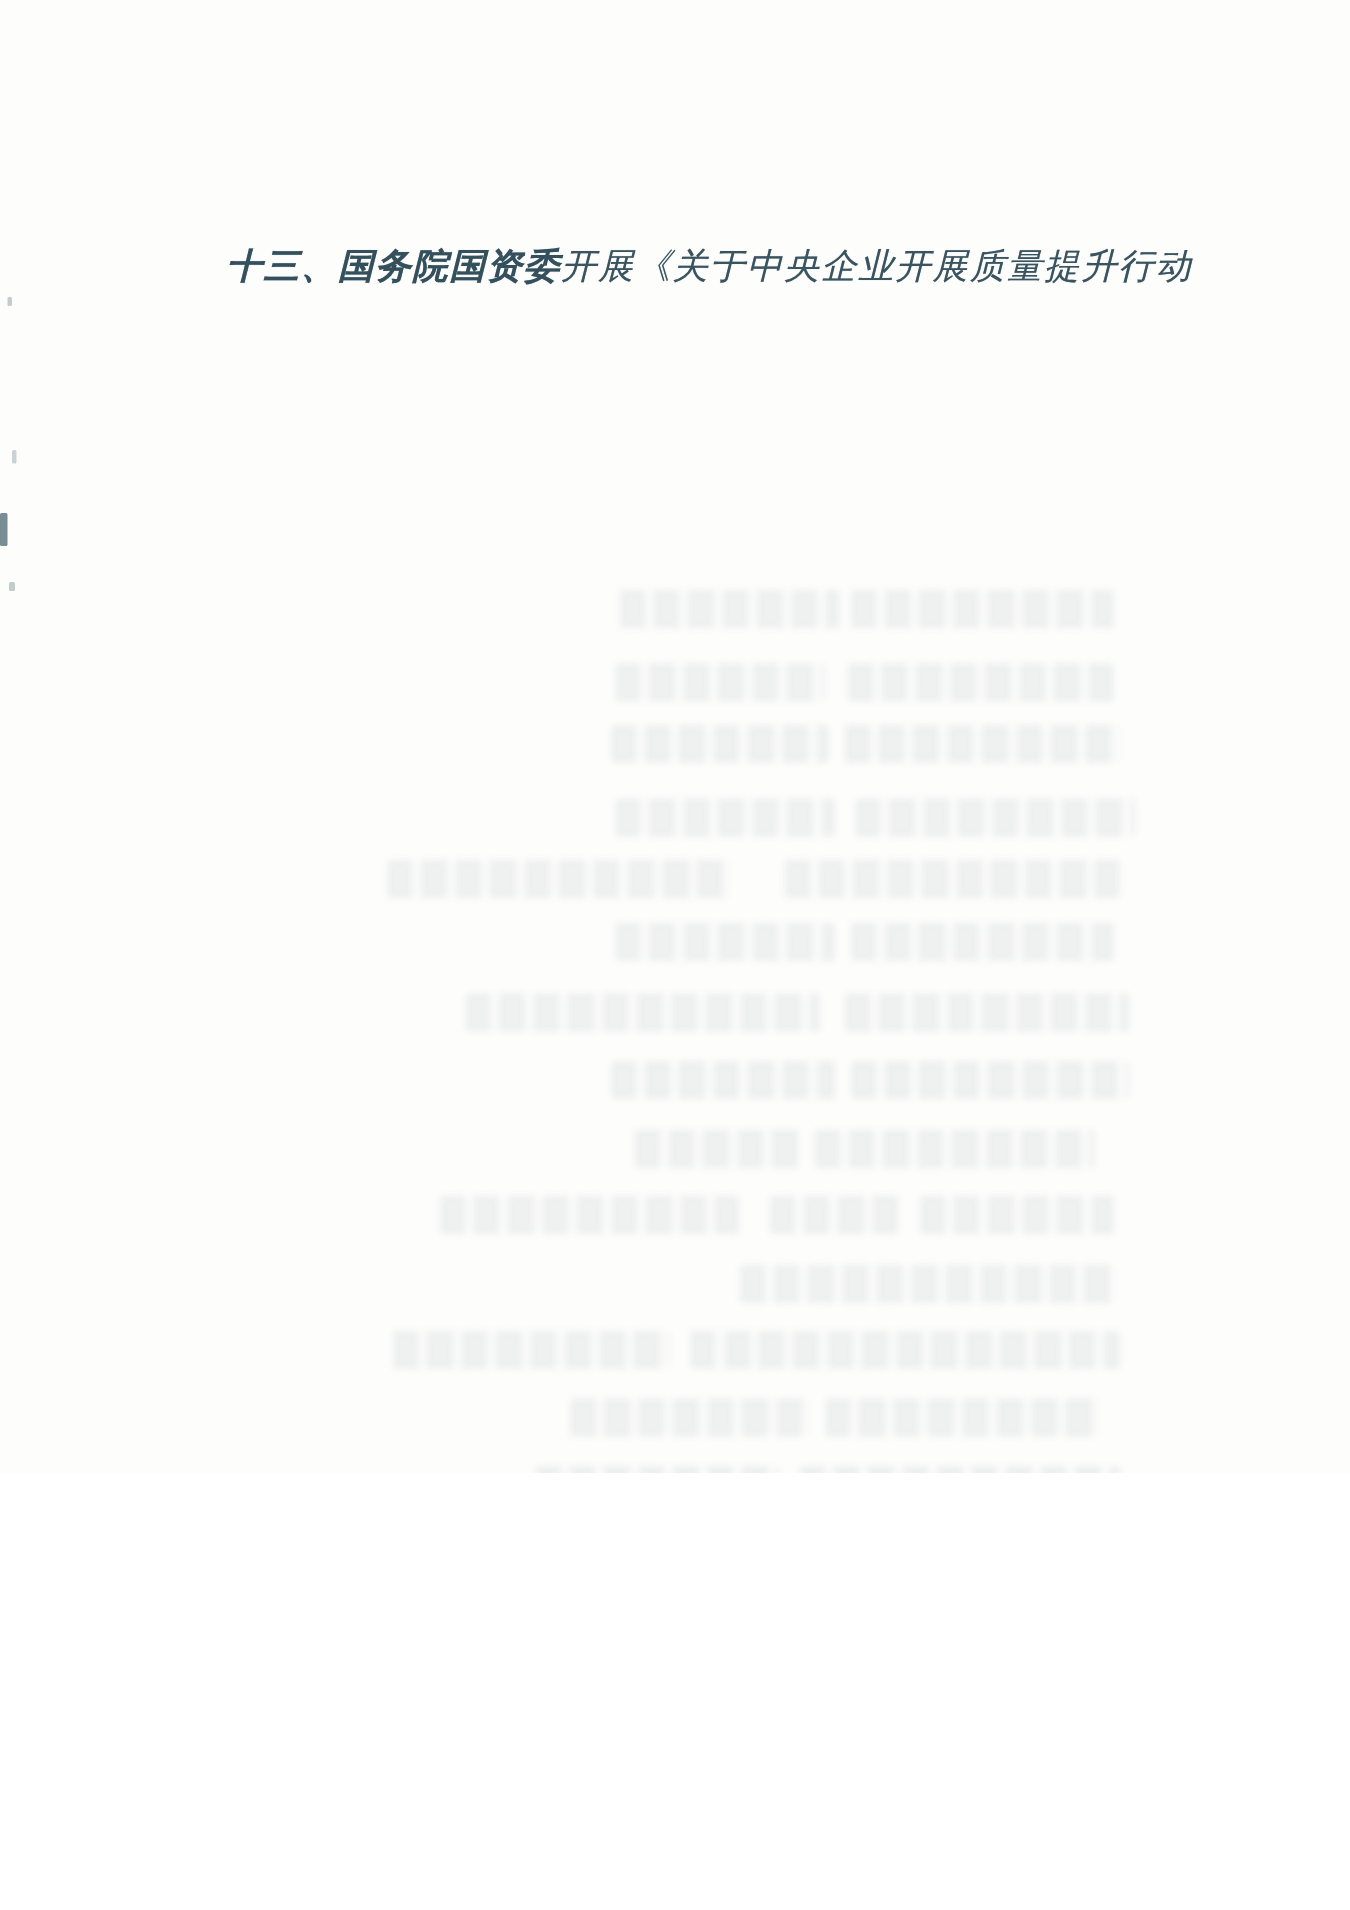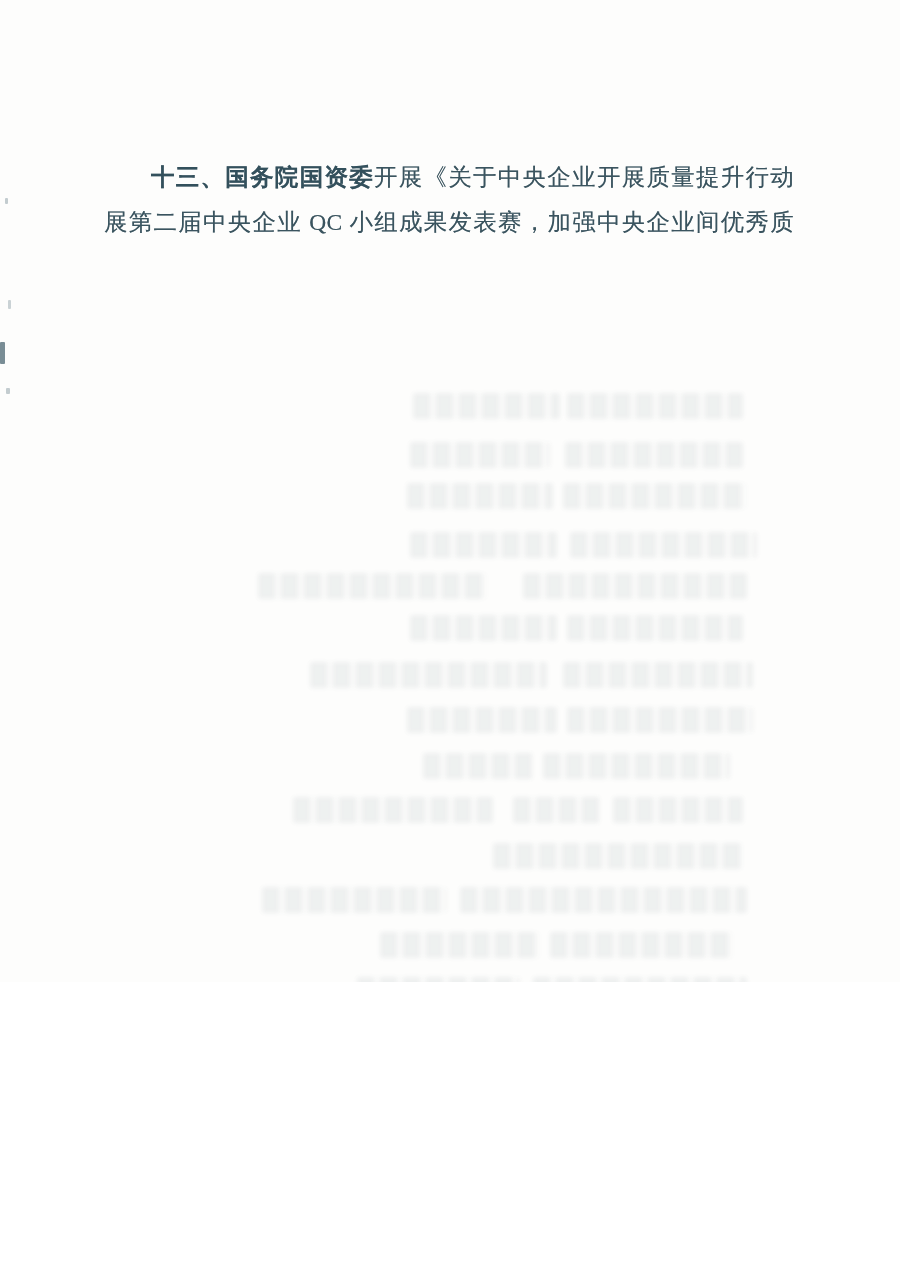--- a/index.html
+++ b/index.html
@@ -3,20 +3,21 @@
 <meta charset="utf-8">
 <style>
   html,body{margin:0;padding:0;}
   .page{
     position:relative;
     width:900px;
     height:982px;
     background:#fdfdfc;
     overflow:hidden;
     font-family:"Liberation Serif","DejaVu Serif",serif;
+    font-style:italic;
   }
   
   .para{
     position:absolute;
     left:104px;
     top:155px;
     width:690px;
   }
   .line{
     height:45.4px;
@@ -92,21 +93,20 @@
       <div class="bleed" style="top: 887px; left: 262px; width: 185px;"></div>
       <div class="bleed" style="top: 887px; left: 460px; width: 287px;"></div>
       <div class="bleed" style="top: 932px; left: 380px; width: 160px;"></div>
       <div class="bleed" style="top: 932px; left: 550px; width: 183px;"></div>
       <div class="bleed" style="top: 977px; left: 357px; width: 163px;"></div>
       <div class="bleed" style="top: 977px; left: 533px; width: 214px;"></div>
     </div>
 
   <div class="para">
     <div class="line line-indent"><span class="b">十三、国务院国资委</span><span>开展《关于中央企业开展质量提升行动</span></div>
-    <div class="line">展第二届中央企业 QC 小组成果发表赛，加强中央企业间优秀质</div>
   </div>
 
   <div class="pageno">— 11 —</div>
 
   <div class="speck" style="left:0;top:342px;width:5px;height:22px;opacity:.8;"></div>
   <div class="speck" style="left:5px;top:198px;width:3px;height:6px;opacity:.35;"></div>
   <div class="speck" style="left:8px;top:300px;width:3px;height:9px;opacity:.3;"></div>
   <div class="speck" style="left:6px;top:388px;width:4px;height:6px;opacity:.35;"></div>
   <div class="speck" style="left:672px;top:1128px;width:20px;height:3px;opacity:.22;transform:rotate(-20deg);"></div>
   <div class="speck" style="left:795px;top:1032px;width:4px;height:4px;opacity:.2;"></div>

